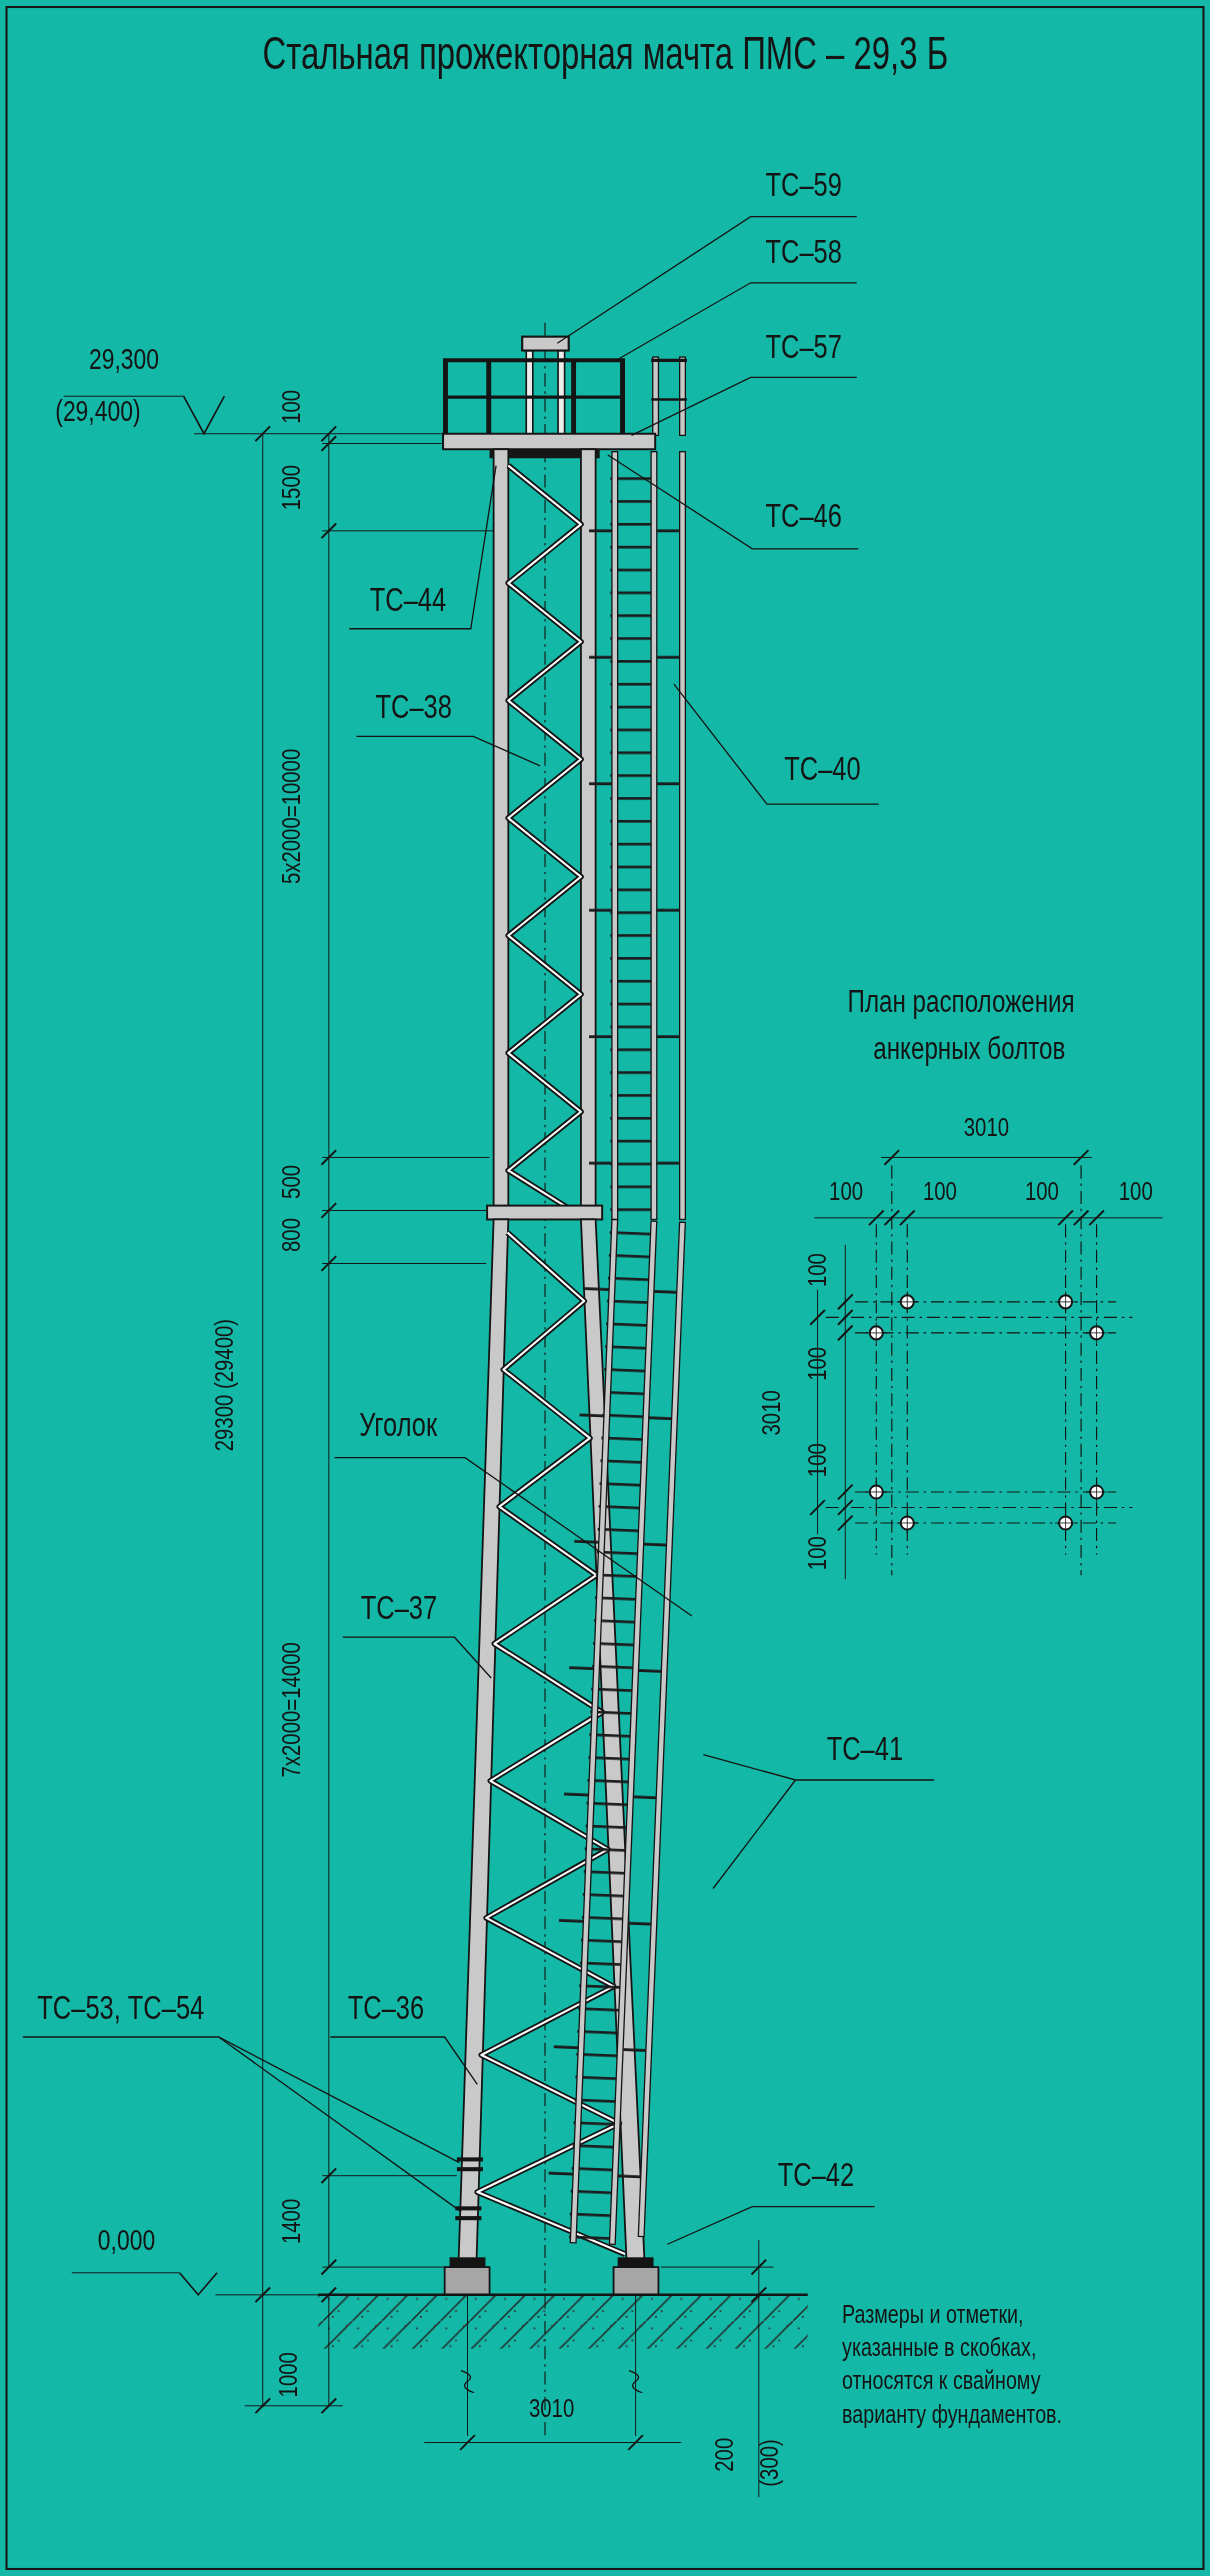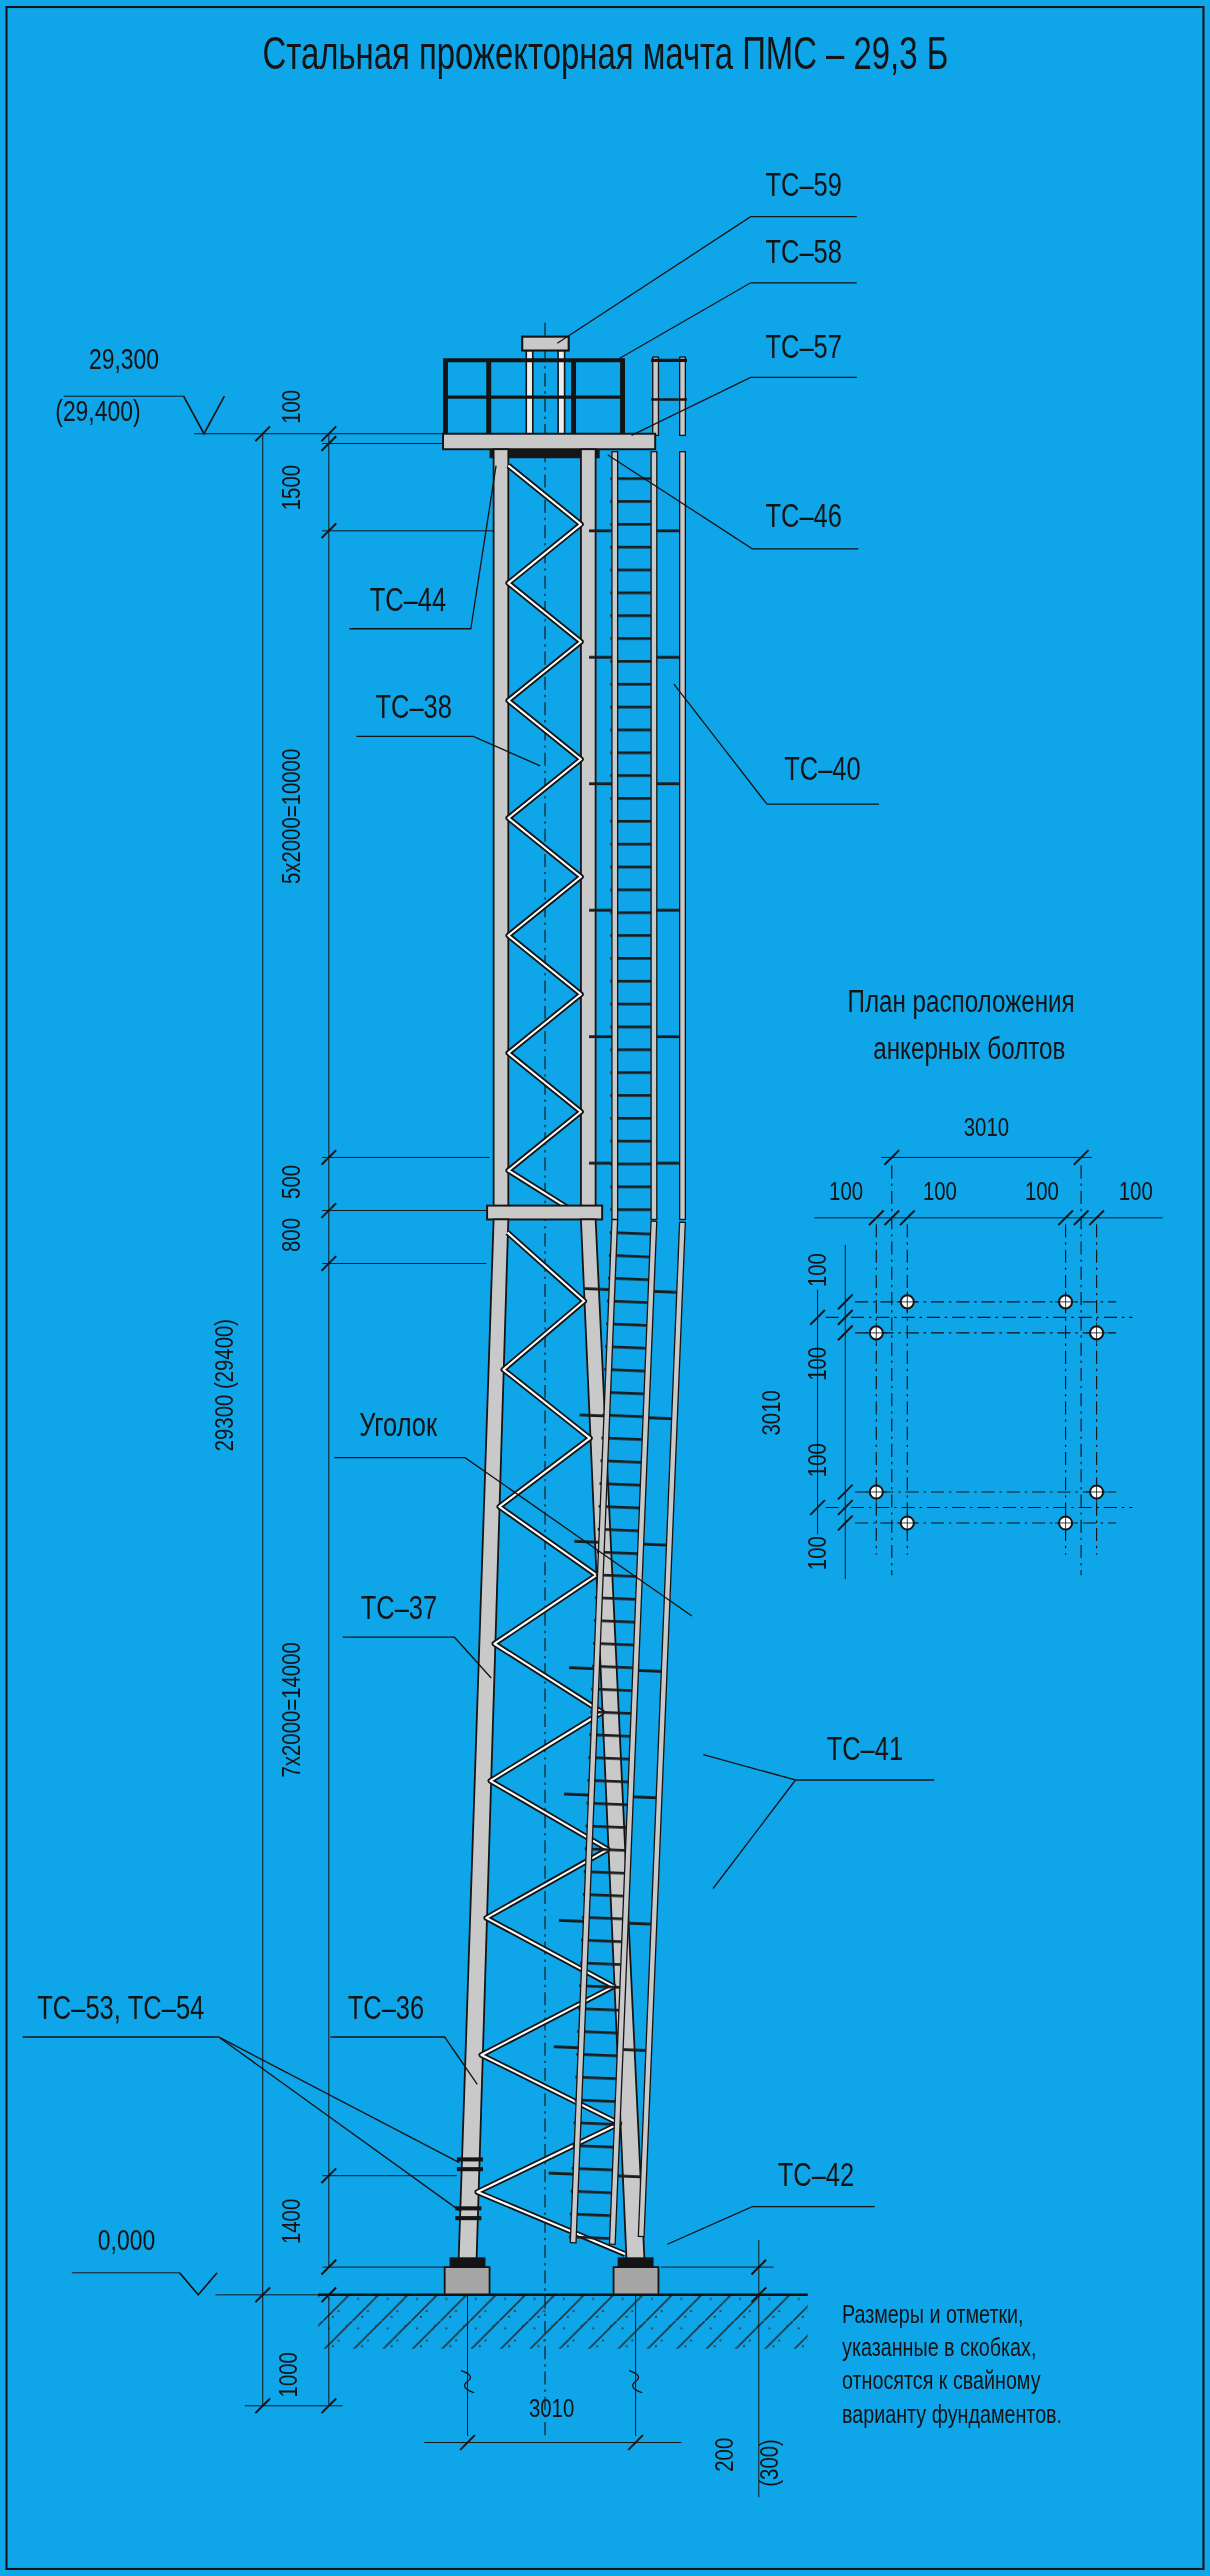--- a/index.html
+++ b/index.html
@@ -1,16 +1,16 @@
 <!DOCTYPE html>
 <html style="font-size:13px"><head>
 <meta charset="utf-8">
 <style>
   html,body{margin:0;padding:0;background:#ffffff;}
-  .sheet{width:1210px;height:2576px;position:relative;background:#0ea5e9;text-align:right;}
+  .sheet{width:1210px;height:2576px;position:relative;background:#14b8a6;text-align:right;}
   svg{display:block;}
   text{font-family:"Liberation Sans", sans-serif;fill:#141414;}
   .ln{stroke:#141414;fill:none;}
   .thin{stroke-width:1.2;}
   .leader{stroke-width:1.6;}
   .dimtxt{font-size:32px;}
   .lbl{font-size:40px;}
   .cl{stroke-dasharray:16 6 3 6;stroke-width:1.4;}
 </style>
 </head>

